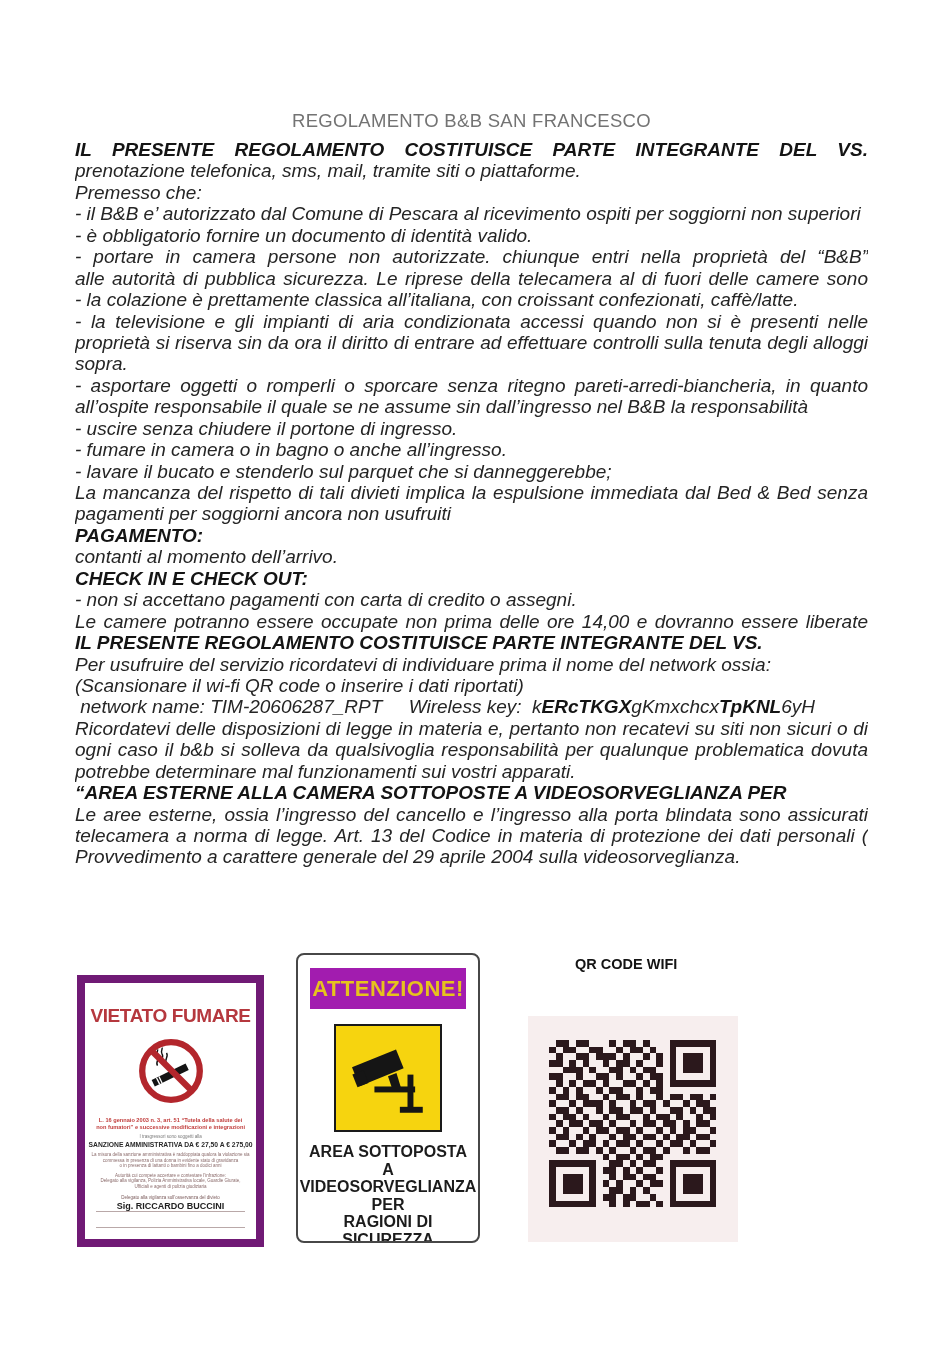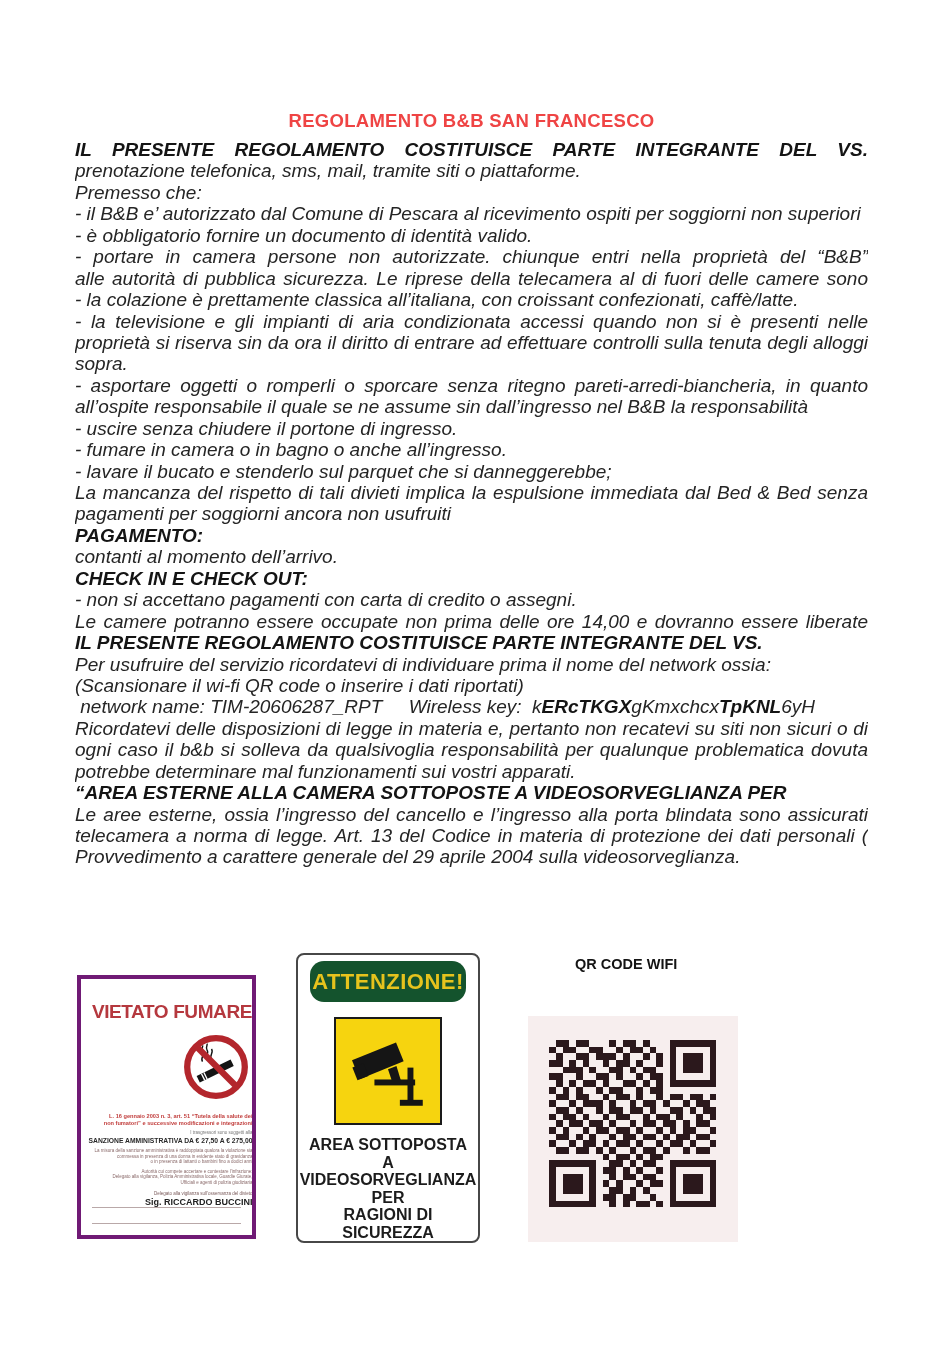--- a/index.html
+++ b/index.html
@@ -1,45 +1,45 @@
 <!DOCTYPE html>
 <html><head>
 <meta charset="utf-8">
 <style>
   html,body{margin:0;padding:0;background:#fff;}
   .page{position:relative;width:942px;height:1360px;background:#ffffff;overflow:hidden;
         font-family:"Liberation Sans",sans-serif;color:#202020;}
   .doc-title{position:absolute;left:75px;top:110px;width:793px;text-align:center;
-             font-size:18.5px;font-weight:bold;letter-spacing:.3px;color:#ef4444;}
+             font-size:18.5px;font-weight:normal;letter-spacing:.3px;color:#737373;}
   .body-text{position:absolute;left:75px;top:139px;width:793px;}
   .line{font-size:19px;line-height:21.45px;height:21.45px;overflow:hidden;
         white-space:pre-wrap;color:#252525;font-style:italic;}
   .line .b{font-weight:bold;color:#141414;}
   .line.just{white-space:normal;text-align:justify;text-align-last:justify;}
   .qr-label{position:absolute;left:575px;top:956px;font-size:14.5px;font-weight:bold;color:#141414;}
 
   
   .sign-smoking{position:absolute;left:77px;top:975px;width:171px;height:256px;
-                border:4px solid #701a75;background:#fff;text-align:right;overflow:hidden;}
+                border:8px solid #701a75;background:#fff;text-align:center;overflow:hidden;}
   .ns-title{margin-top:22px;font-size:19px;font-weight:bold;letter-spacing:-.4px;color:#b5383e;}
   .ns-icon{margin-top:8px;}
   .fp-stack{width:134%;margin-left:-17%;transform:scale(.75);transform-origin:top center;}
   .law{margin-top:6px;font-size:7.5px;font-weight:bold;line-height:9px;color:#c2403f;}
   .subj{margin-top:5px;font-size:6px;color:#777;}
   .sanction{margin-top:3px;font-size:9px;font-weight:bold;color:#2a2a2a;}
   .fine{margin-top:5px;font-size:6px;line-height:7.5px;color:#8a6a6a;}
   .delegate{margin-top:7px;font-size:6px;color:#7a5a5a;}
   .sig{margin-top:2px;font-size:12px;font-weight:bold;color:#222;}
   .sig-rule{position:absolute;left:11px;right:11px;border-top:1px solid #b9a8a8;}
 
   
   .sign-attention{position:absolute;left:296px;top:953px;width:180px;height:286px;
                   border:2px solid #474747;border-radius:8px;background:#fff;text-align:center;overflow:hidden;}
-  .att-banner{margin:6px auto 0;width:156px;height:41px;background:#14532d;
-              display:flex;align-items:center;justify-content:center;border-radius:14px;}
+  .att-banner{margin:13px auto 0;width:156px;height:41px;background:#a21caf;
+              display:flex;align-items:center;justify-content:center;}
   .att-banner span{font-size:22px;font-weight:bold;letter-spacing:.5px;color:#e6c31d;}
   .att-square{margin:15px auto 0;width:104px;height:104px;background:#f6d40f;
               border:2px solid #1a1a1a;display:flex;align-items:center;justify-content:center;}
   .att-lines{margin-top:11px;font-size:16px;font-weight:bold;line-height:17.5px;color:#1c1c1c;}
   .att-legal{margin-top:8px;font-size:10px;line-height:10.5px;color:#3a3a3a;}
 
   
   .qr-panel{position:absolute;left:528px;top:1016px;width:210px;height:226px;background:#f7eeee;}
   .qr-grid{display:grid;grid-template-columns:repeat(25,6.7px);grid-auto-rows:6.7px;
            width:167.5px;margin:24px auto 0;}

